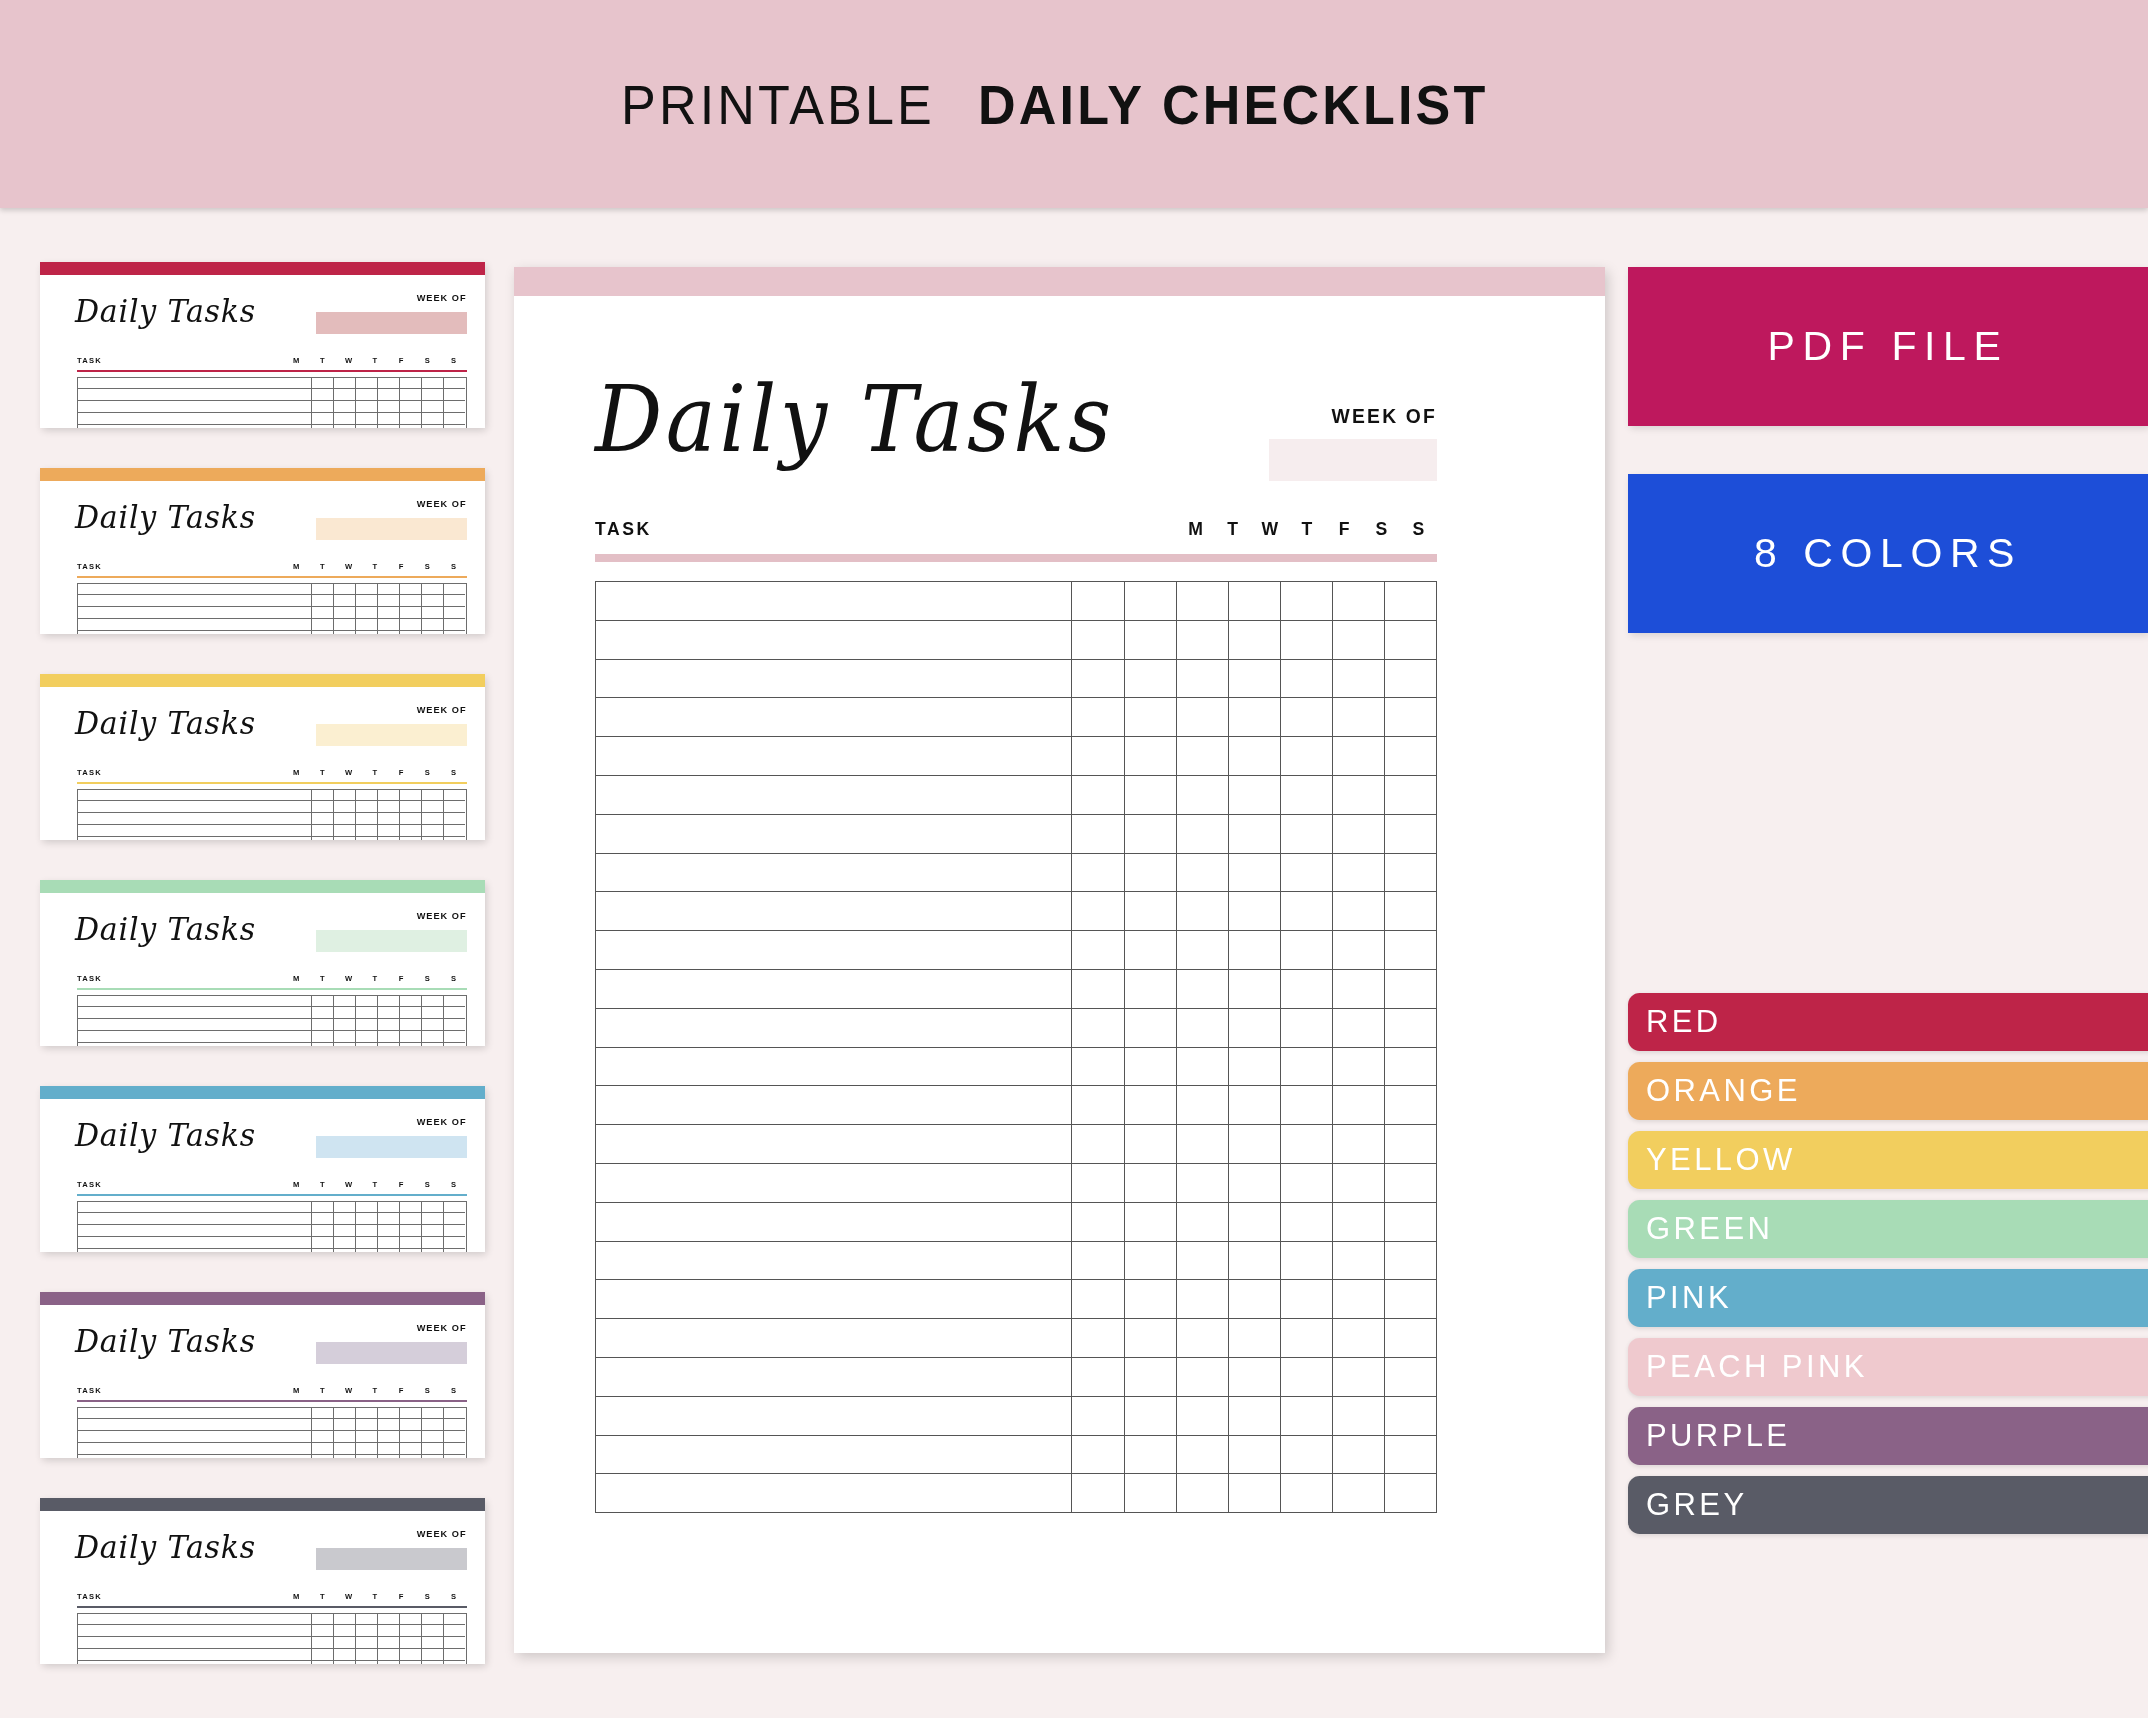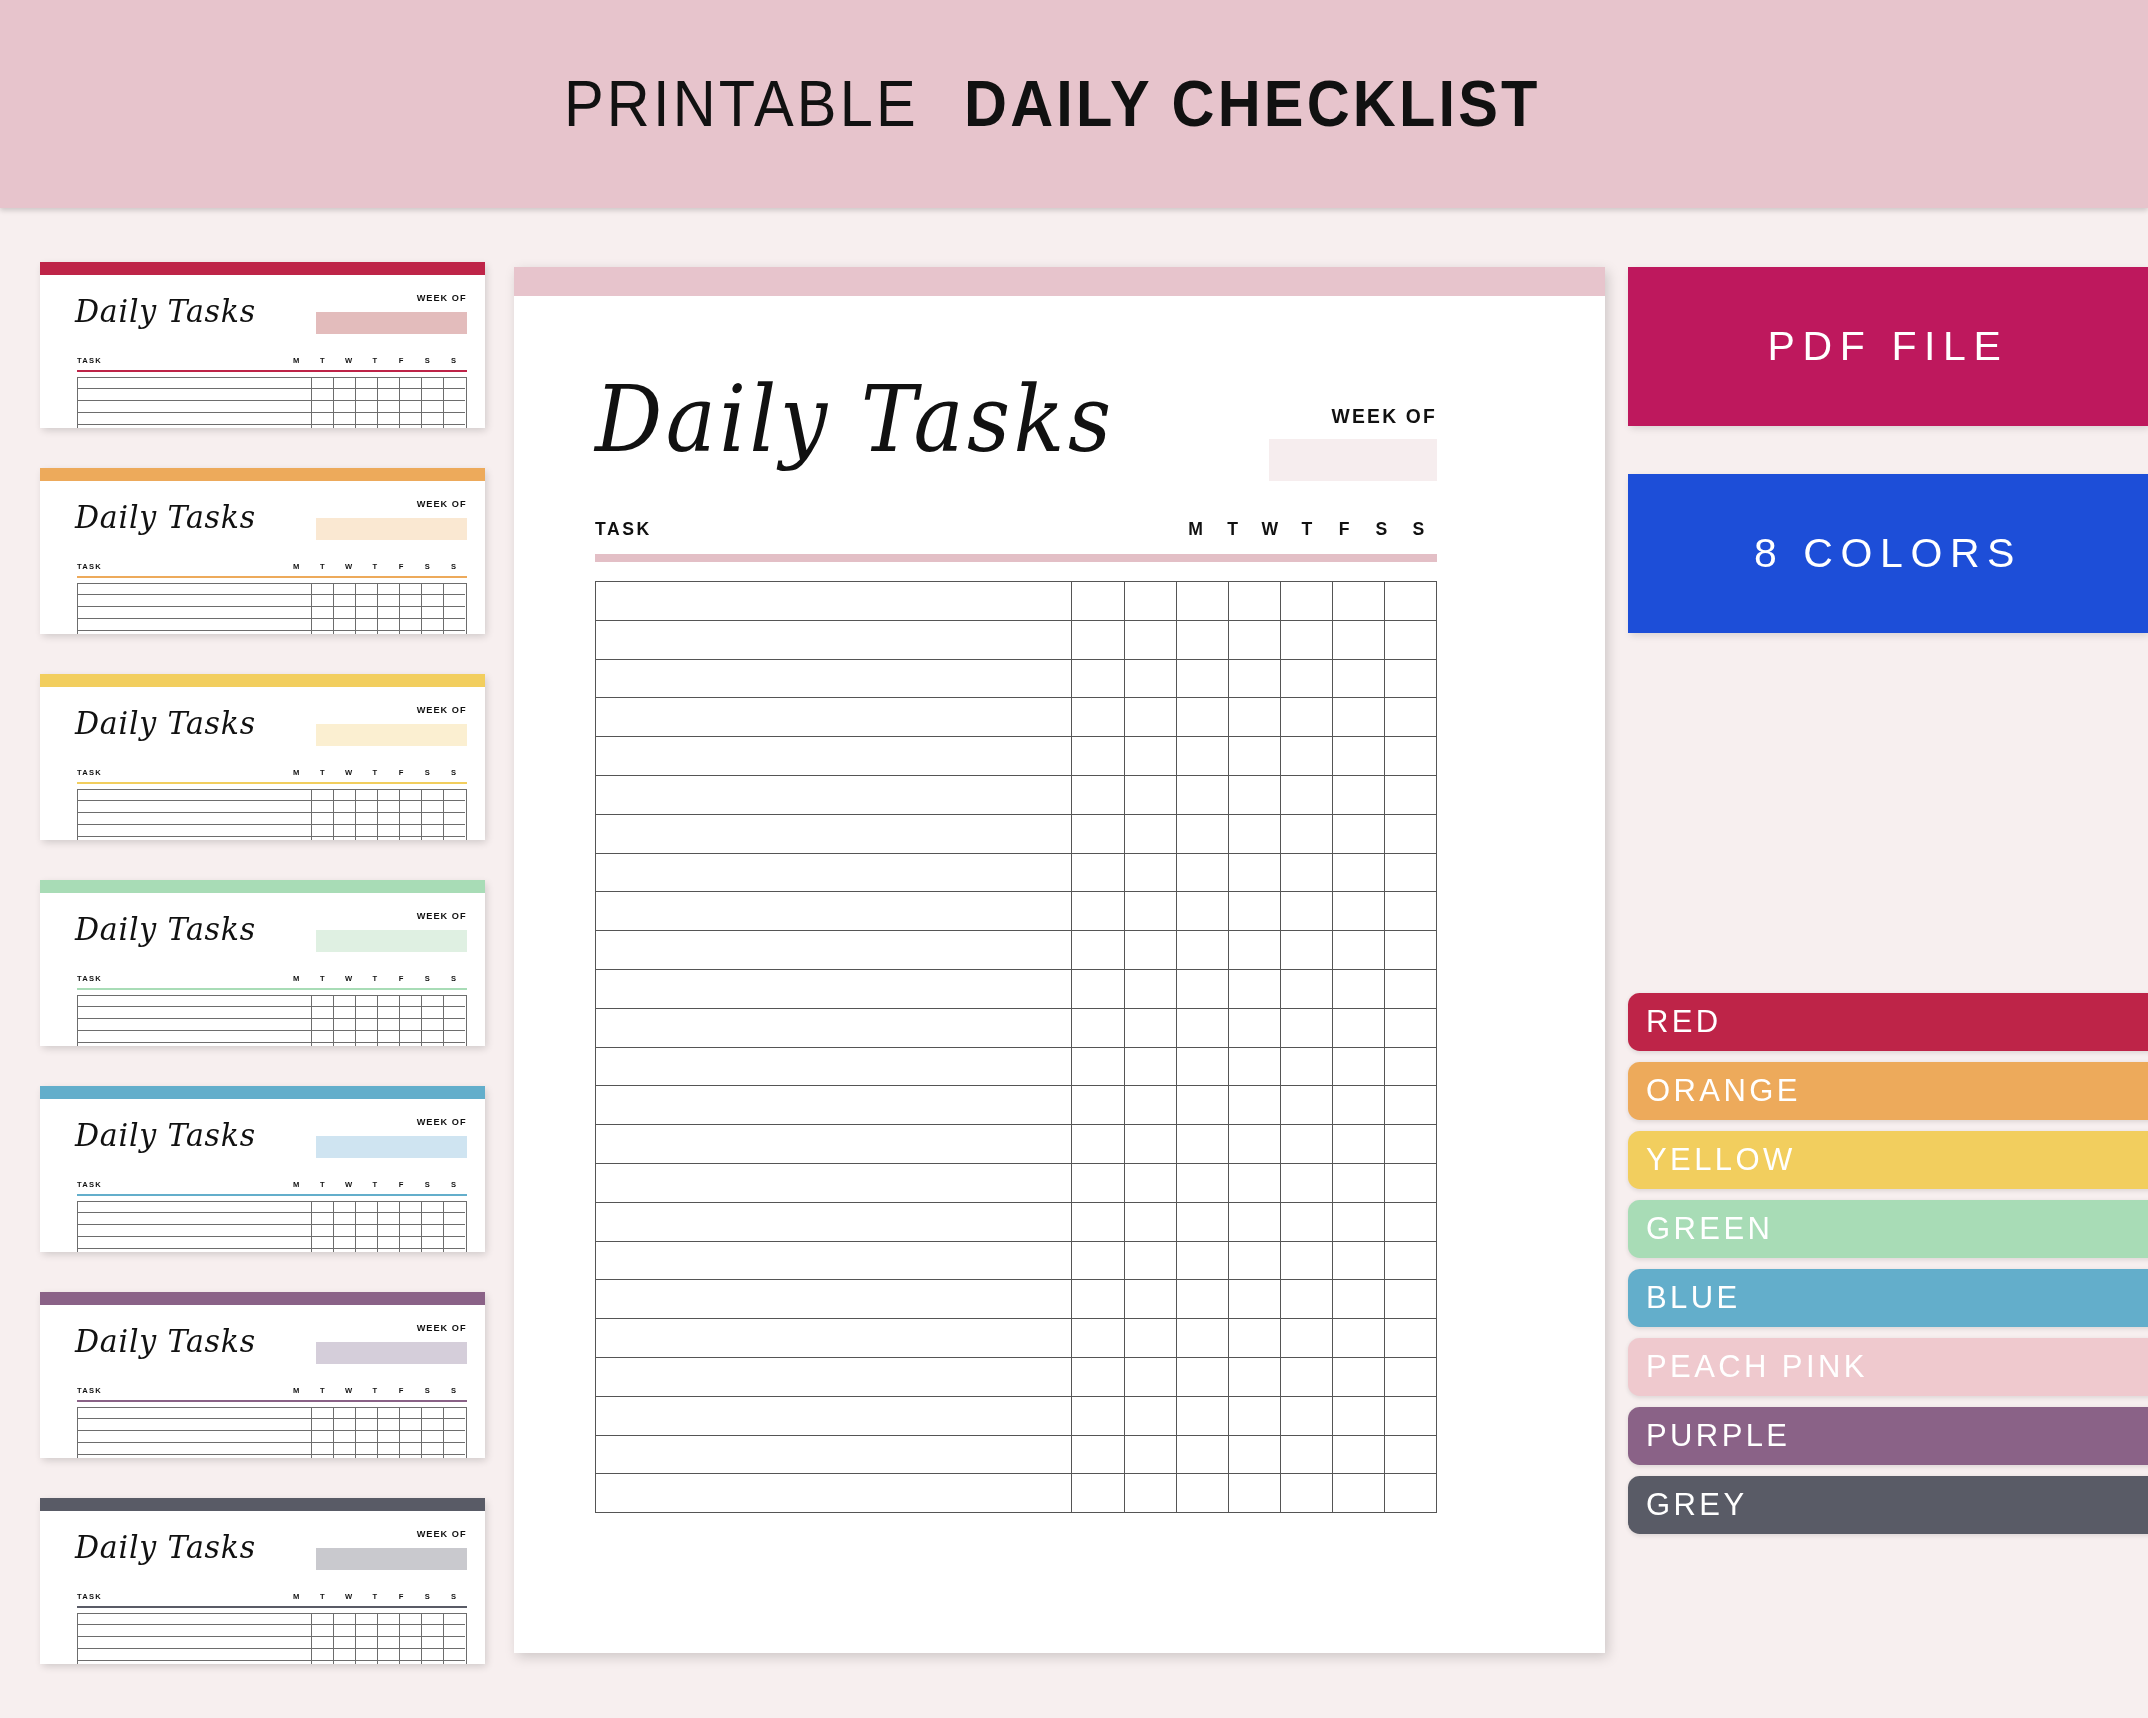--- a/index.html
+++ b/index.html
@@ -13,21 +13,21 @@
 
   
   .banner{
     position:absolute;left:0;top:0;width:2148px;height:208px;
     background:#E7C4CC;
     display:flex;align-items:center;justify-content:center;
     box-shadow:0 2.5px 5px rgba(0,0,0,.17);
     z-index:5;
   }
   .banner-title{
-    font-size:64px;letter-spacing:3.4px;color:#111;white-space:nowrap;
+    font-size:56px;letter-spacing:3.4px;color:#111;white-space:nowrap;
     display:flex;align-items:baseline;gap:18.5px;
   }
   .bt-light{font-weight:300;transform:scaleX(.93);transform-origin:left center;}
   .bt-bold{font-weight:700;transform:scaleX(.93);transform-origin:left center;}
 
   
   .stage{position:absolute;left:0;top:208px;width:2148px;height:1510px;}
 
   
   .thumbs{position:absolute;left:40px;top:54px;width:445px;}
@@ -949,21 +949,21 @@
       <div class="swatch" style="background: rgb(237, 170, 91);">
         <div class="swatch-label">ORANGE</div>
       </div>
       <div class="swatch" style="background: rgb(242, 206, 94);">
         <div class="swatch-label">YELLOW</div>
       </div>
       <div class="swatch" style="background: rgb(168, 220, 182);">
         <div class="swatch-label">GREEN</div>
       </div>
       <div class="swatch" style="background: rgb(99, 174, 203);">
-        <div class="swatch-label">BLUE</div>
+        <div class="swatch-label">PINK</div>
       </div>
       <div class="swatch" style="background: rgb(239, 201, 206);">
         <div class="swatch-label">PEACH PINK</div>
       </div>
       <div class="swatch" style="background: rgb(138, 98, 135);">
         <div class="swatch-label">PURPLE</div>
       </div>
       <div class="swatch" style="background: rgb(89, 91, 102);">
         <div class="swatch-label">GREY</div>
       </div>

